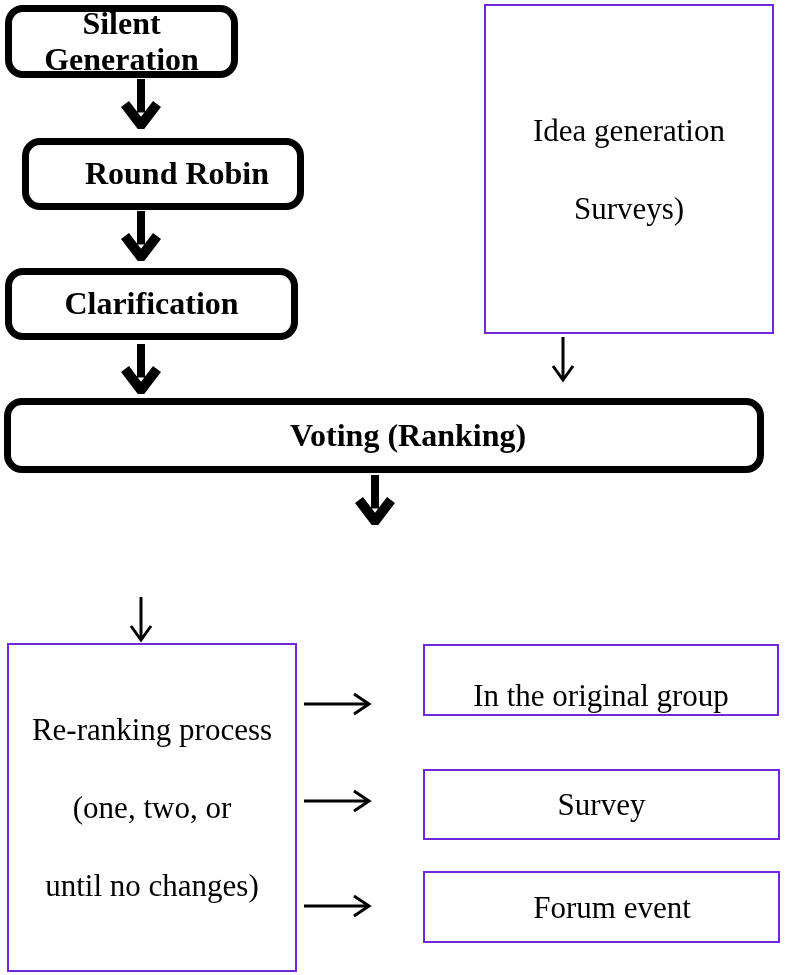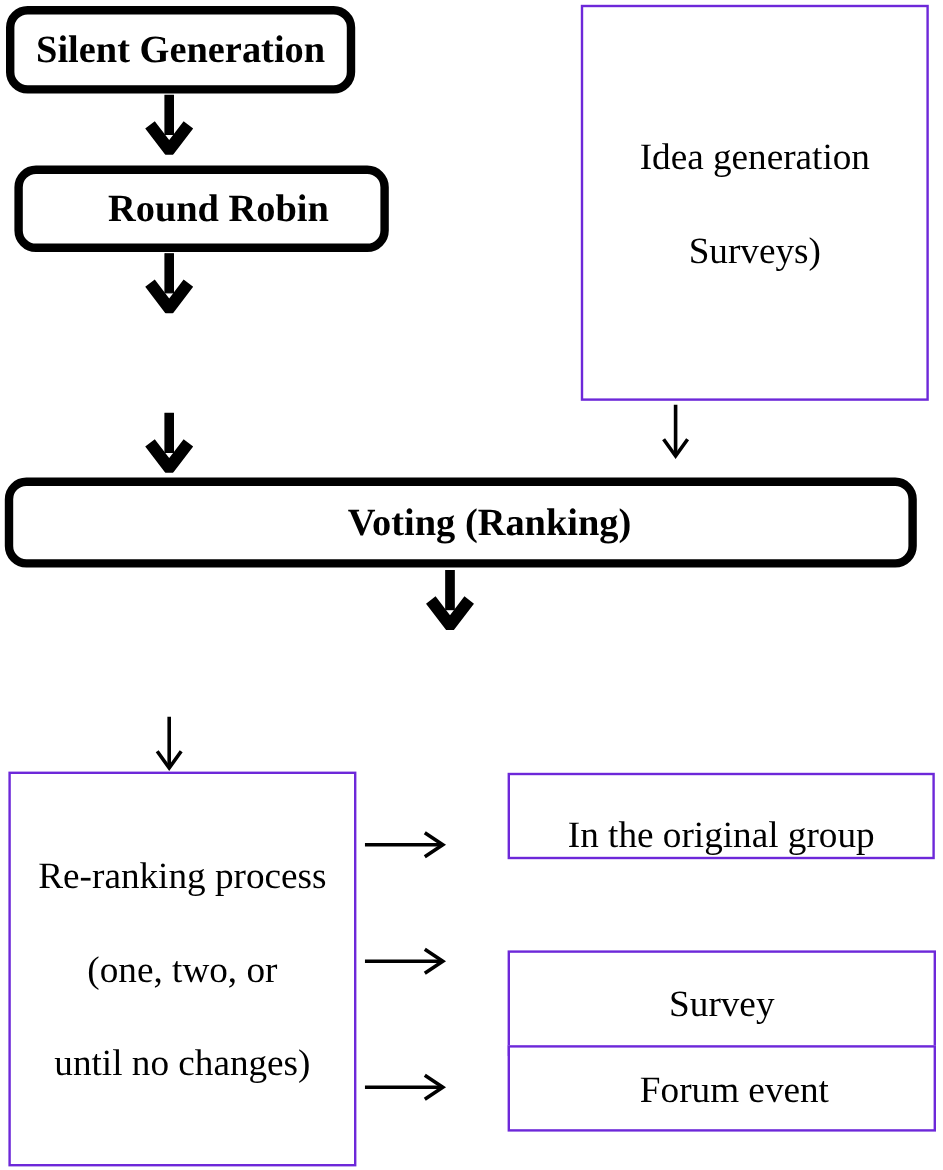--- a/index.html
+++ b/index.html
@@ -39,38 +39,41 @@
   .arrow { position: absolute; display: block; }
   .arrow * { stroke: #000000; }
   .thick-shaft { fill: #000000; }
   .head { fill: none; stroke-linejoin: miter; }
 </style>
 </head>
 <body>
 
 <div class="canvas">
 
-  <div class="node rnode" style="left:5px; top:5px; width:291px; height:73px;">
+  <div class="node rnode" style="left:5px; top:5px; width:233px; height:73px;">
     <span>Silent Generation</span>
   </div>
 
   <svg class="arrow" style="left:119px; top:79px;" width="44" height="50" viewBox="0 0 44 50">
     <rect class="thick-shaft" x="18.5" y="0" width="7" height="33" stroke="none"></rect>
     <polyline class="head" points="6,25 22,46 38,25" stroke-width="10"></polyline>
   </svg>
 
-  <div class="node rnode" style="left:12px; top:138px; width:312px; height:72px;padding-left:28px;">
+  <div class="node rnode" style="left:22px; top:138px; width:282px; height:72px;padding-left:28px;">
     <span>Round Robin</span>
   </div>
 
   <svg class="arrow" style="left:119px; top:211px;" width="44" height="50" viewBox="0 0 44 50">
     <rect class="thick-shaft" x="18.5" y="0" width="7" height="33" stroke="none"></rect>
     <polyline class="head" points="6,25 22,46 38,25" stroke-width="10"></polyline>
   </svg>
 
+  <div class="node rnode" style="left:5px; top:268px; width:293px; height:72px;">
+    <span>Clarification</span>
+  </div>
 
   <svg class="arrow" style="left:119px; top:344px;" width="44" height="50" viewBox="0 0 44 50">
     <rect class="thick-shaft" x="18.5" y="0" width="7" height="33" stroke="none"></rect>
     <polyline class="head" points="6,25 22,46 38,25" stroke-width="10"></polyline>
   </svg>
 
   <div class="node snode" style="left:484px; top:4px; width:290px; height:330px;">
     <span>Idea generation</span>
     <span>Surveys)</span>
   </div>
@@ -113,21 +116,21 @@
 
   <svg class="arrow" style="left:304px; top:893px;" width="70" height="26" viewBox="0 0 70 26">
     <line x1="0" y1="13" x2="64" y2="13" stroke-width="3"></line>
     <polyline class="head" points="50,3 65,13 50,23" stroke-width="3"></polyline>
   </svg>
 
   <div class="node snode" style="left:423px; top:644px; width:356px; height:72px;justify-content:flex-end;">
     <span>In the original group</span>
   </div>
 
-  <div class="node snode" style="left:423px; top:792px; width:357px; height:88px;">
+  <div class="node snode" style="left:423px; top:769px; width:357px; height:71px;">
     <span>Survey</span>
   </div>
 
   <div class="node snode" style="left:423px; top:871px; width:357px; height:72px;padding-left:21px;">
     <span>Forum event</span>
   </div>
 
 </div>
 
 </body></html>

